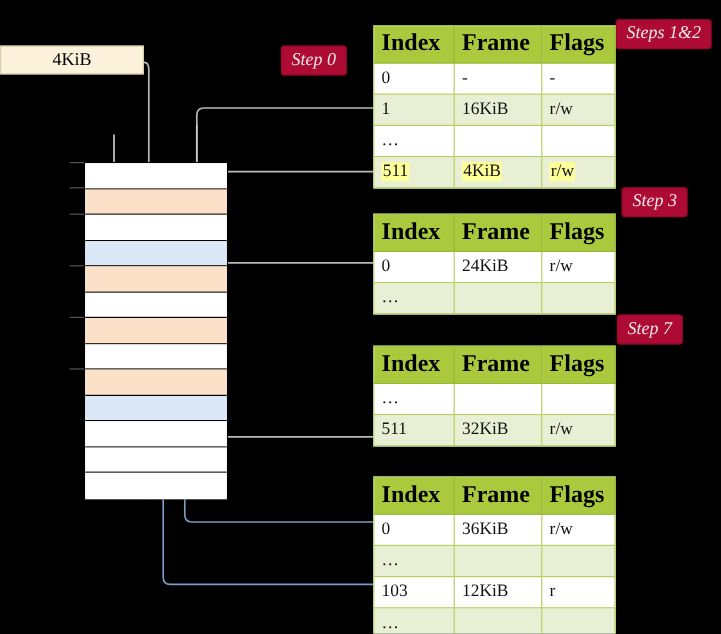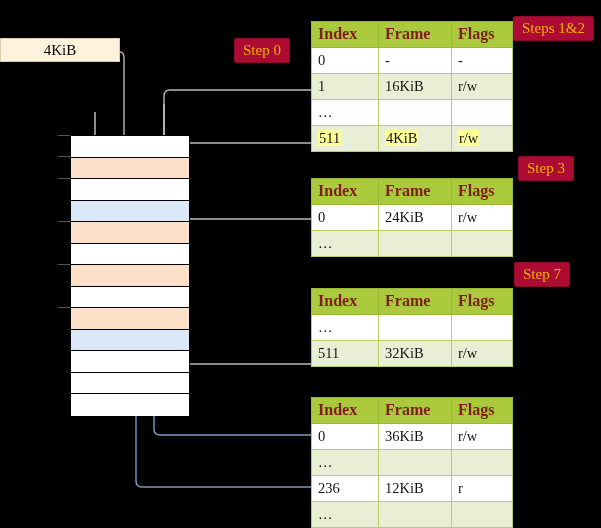--- a/index.html
+++ b/index.html
@@ -16,46 +16,47 @@
   #src-box{
     left:0px;top:38px;width:120px;height:24px;
     background:#fdf3dc;border:1px solid #d9cfae;
     box-sizing:border-box;
     display:flex;align-items:center;justify-content:center;
     font-size:15px;color:#000;
   }
 
   
   .step-badge{
-    background:#ad0b33;color:#eab308;
+    background:#ad0b33;color:#e5e5e5;
     font-size:15px;line-height:1;
     padding:4px 9px 5px 9px;
     border-radius:3px;
     white-space:nowrap;
     box-shadow:0 0 0 1px #8e0a2a inset;
+    font-style:italic;
   }
   #step0{left:188px;top:41px;margin-left:46px;}
   #step12{left:513px;top:19px;}
   #step3{left:518px;top:159px;text-align:center;}
   #step4{left:514px;top:265px;}
 
   
   .ptable{
     border-collapse:collapse;
     background:#ffffff;
     font-size:14.5px;
     color:#111;
   }
   .ptable th{
-    background:#aac93c;color:#7f1d1d;
+    background:#aac93c;color:#000000;
     font-weight:bold;
     text-align:left;
     padding:3px 6px 4px 6px;
     border:1px solid #97b934;
-    font-size:16px;
+    font-size:20px;
   }
   .ptable td{
     padding:3px 6px 4px 6px;
     border:1px solid #b7cf62;
     height:18px;
     vertical-align:middle;
   }
   .ptable tr.alt td{background:#e9efd4;}
   .ptable tr.plain td{background:#ffffff;}
   .c-index{width:54px;}
@@ -261,21 +262,21 @@
           <td class="c-index">0</td>
           <td class="c-frame">36KiB</td>
           <td class="c-flags">r/w</td>
         </tr>
         <tr class="alt">
           <td class="c-index">…</td>
           <td class="c-frame"></td>
           <td class="c-flags"></td>
         </tr>
         <tr class="plain">
-          <td class="c-index">236</td>
+          <td class="c-index">103</td>
           <td class="c-frame">12KiB</td>
           <td class="c-flags">r</td>
         </tr>
         <tr class="alt">
           <td class="c-index">…</td>
           <td class="c-frame"></td>
           <td class="c-flags"></td>
         </tr>
       </tbody>
     </table>

